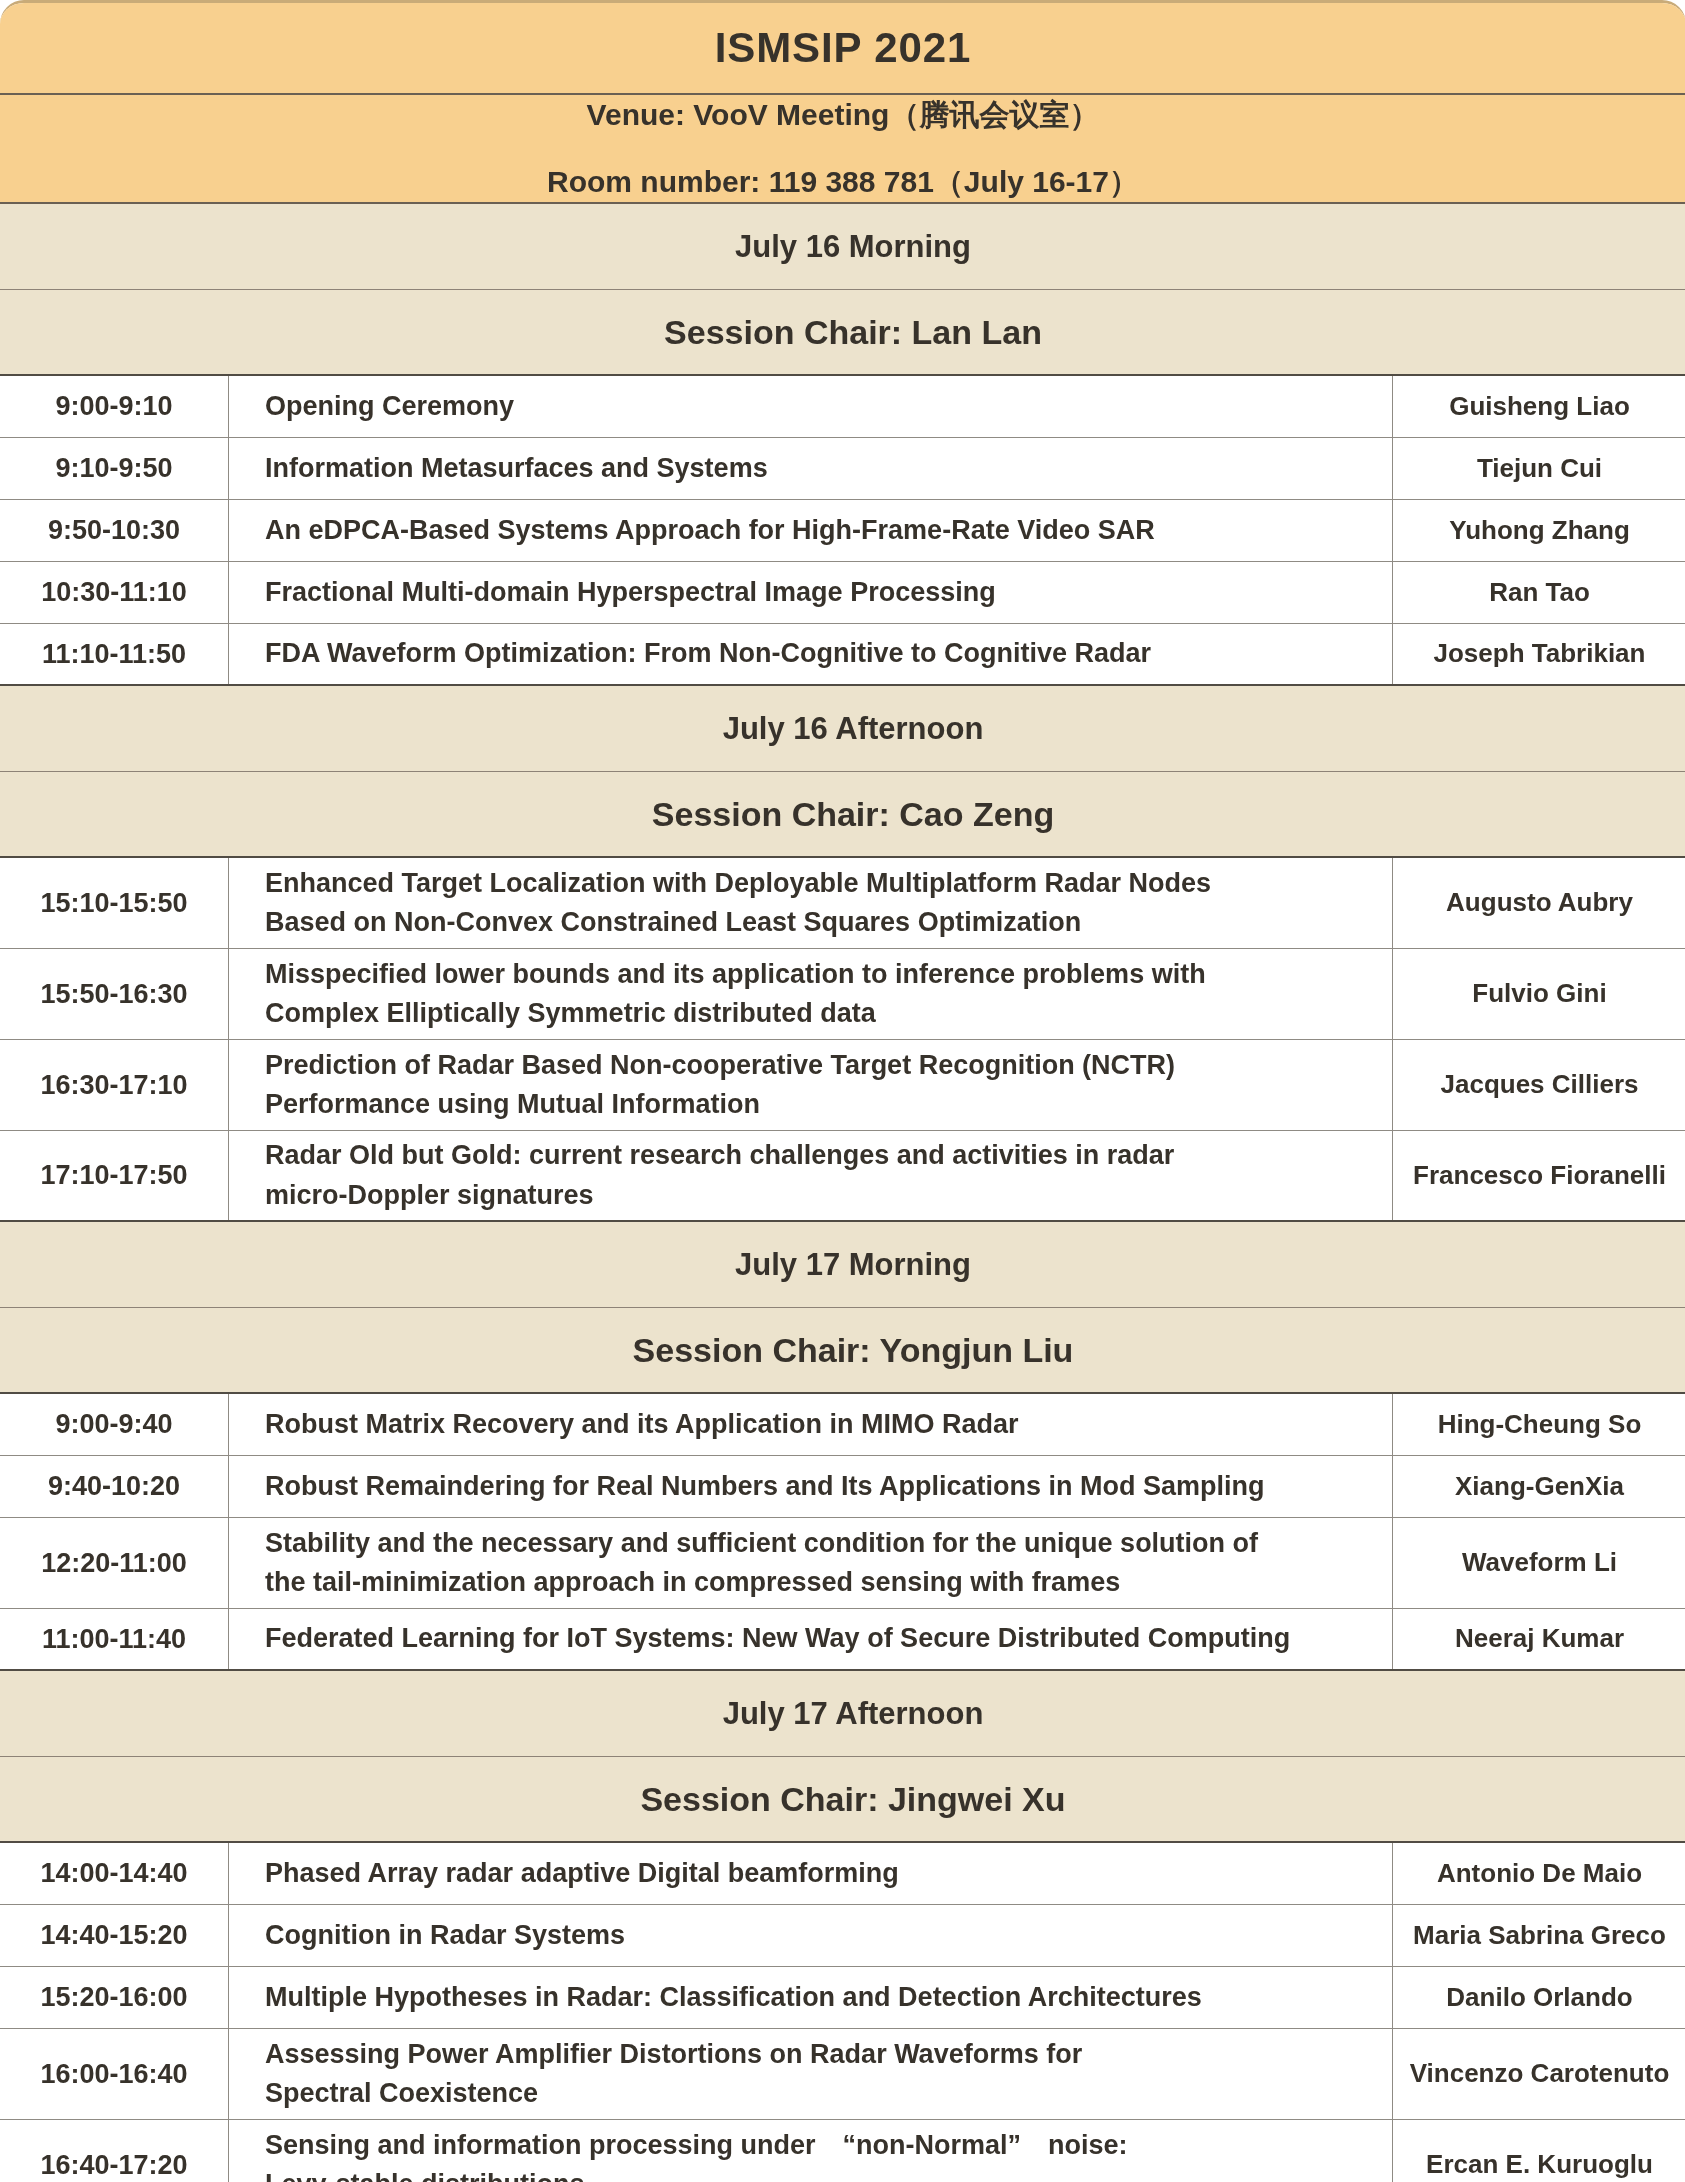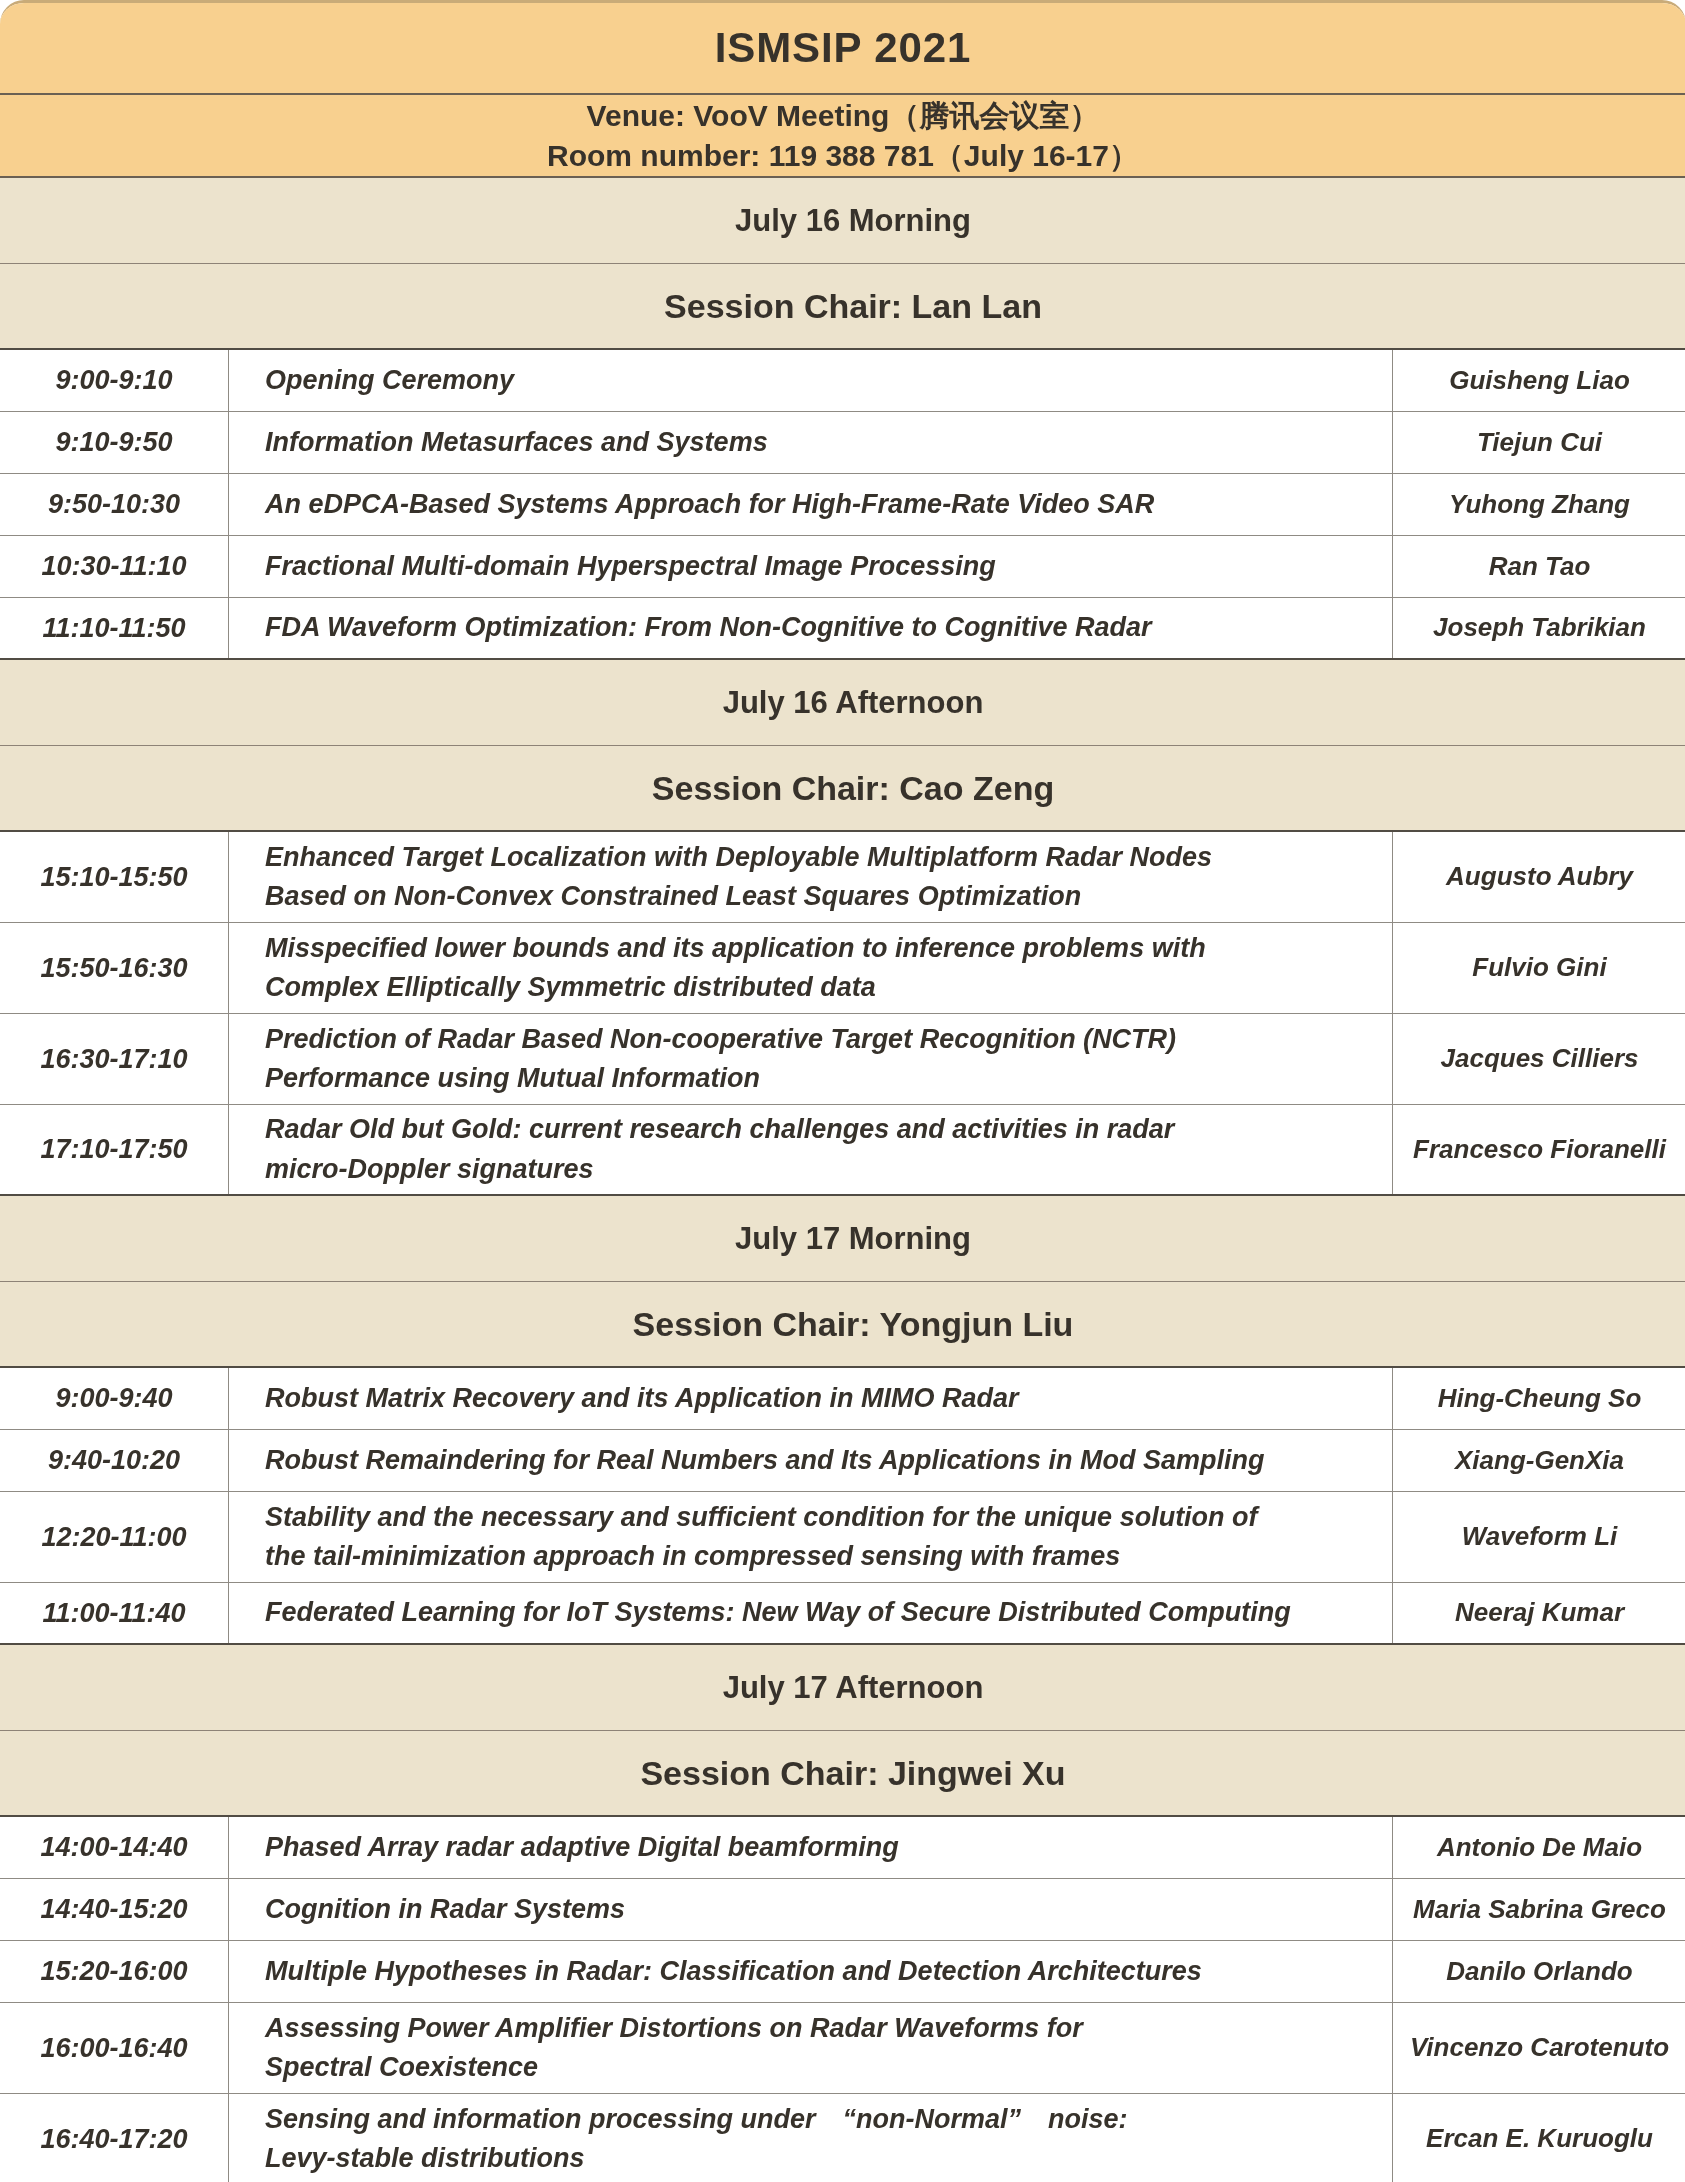--- a/index.html
+++ b/index.html
@@ -15,42 +15,42 @@
     border-radius:24px;
   }
   .gold{background:#f8d08f;}
   .beige{background:#ece3cd;padding-left:20px;}
   .title-row{
     height:92px;display:flex;align-items:center;justify-content:center;
     font-size:42px;letter-spacing:0.9px;
     border-bottom:2.7px solid #6a6053;box-sizing:border-box;
   }
   .venue-row{
-    height:83px;display:flex;flex-direction:column;align-items:center;justify-content:center;
+    height:109px;display:flex;flex-direction:column;align-items:center;justify-content:space-between;
     font-size:30px;line-height:1.33;
     border-bottom:2.7px solid #6a6053;box-sizing:border-box;
   }
   .section-heading{
     height:86px;display:flex;align-items:center;justify-content:center;
     font-size:31px;
     border-bottom:1.8px solid #8d8377;box-sizing:border-box;
   }
   .chair-row{
     height:86px;display:flex;align-items:center;justify-content:center;
     font-size:34px;
     border-bottom:2.7px solid #514c44;box-sizing:border-box;
   }
   .srow{
     display:flex;align-items:stretch;height:62px;
     border-bottom:1.8px solid #8f8b84;box-sizing:border-box;
     background:#ffffff;
   }
   .srow.two-line{height:91px;}
   .srow.section-end{border-bottom:2.7px solid #514c44;}
-  .cell{display:flex;align-items:center;font-size:27px;box-sizing:border-box;font-style:italic;}
+  .cell{display:flex;align-items:center;font-size:27px;box-sizing:border-box;}
   .cell-time{
     width:229px;justify-content:center;text-align:center;
     border-right:1.8px solid #8f8b84;flex:none;
   }
   .cell-title{
     flex:1;justify-content:flex-start;text-align:left;
     padding:5.5px 22px 5.5px 36px;
     white-space:pre-line;line-height:1.45;
     border-right:1.8px solid #8f8b84;
   }

